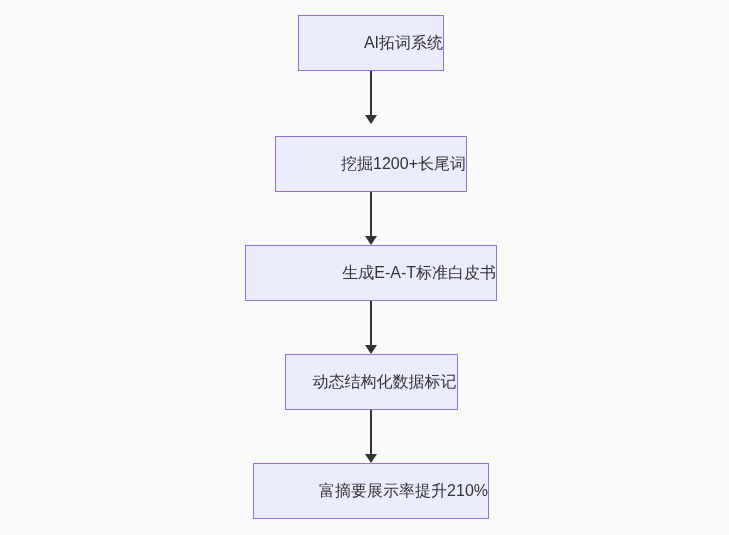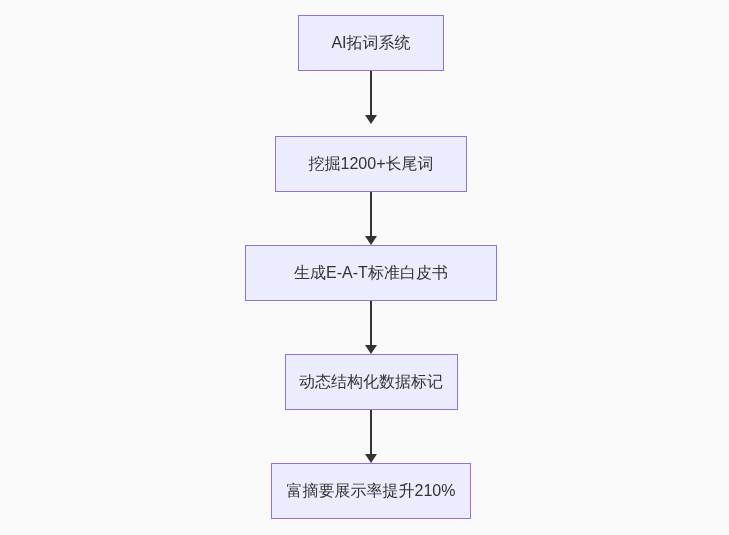--- a/index.html
+++ b/index.html
@@ -26,30 +26,30 @@
   }
   .node {
     box-sizing: border-box;
     height: 56px;
     background: #ECECFF;
     border: 1px solid #9370DB;
     color: #333333;
     font-size: 16px;
     display: flex;
     align-items: center;
-    justify-content: center;
+    justify-content: flex-end;
     text-align: center;
     white-space: nowrap;
     flex: 0 0 auto;
   }
   .node.n0 { width: 146px; }
   .node.n1 { width: 192px; margin-top: 12px; }
   .node.n2 { width: 252px; }
   .node.n3 { width: 173px; font-family: Liberation Serif, serif; }
-  .node.n4 { width: 200px; }
+  .node.n4 { width: 236px; }
   .arrow {
     height: 53px;
     display: flex;
     flex-direction: column;
     align-items: center;
     flex: 0 0 auto;
   }
   .arrow .shaft {
     width: 2px;
     flex: 1 1 auto;

